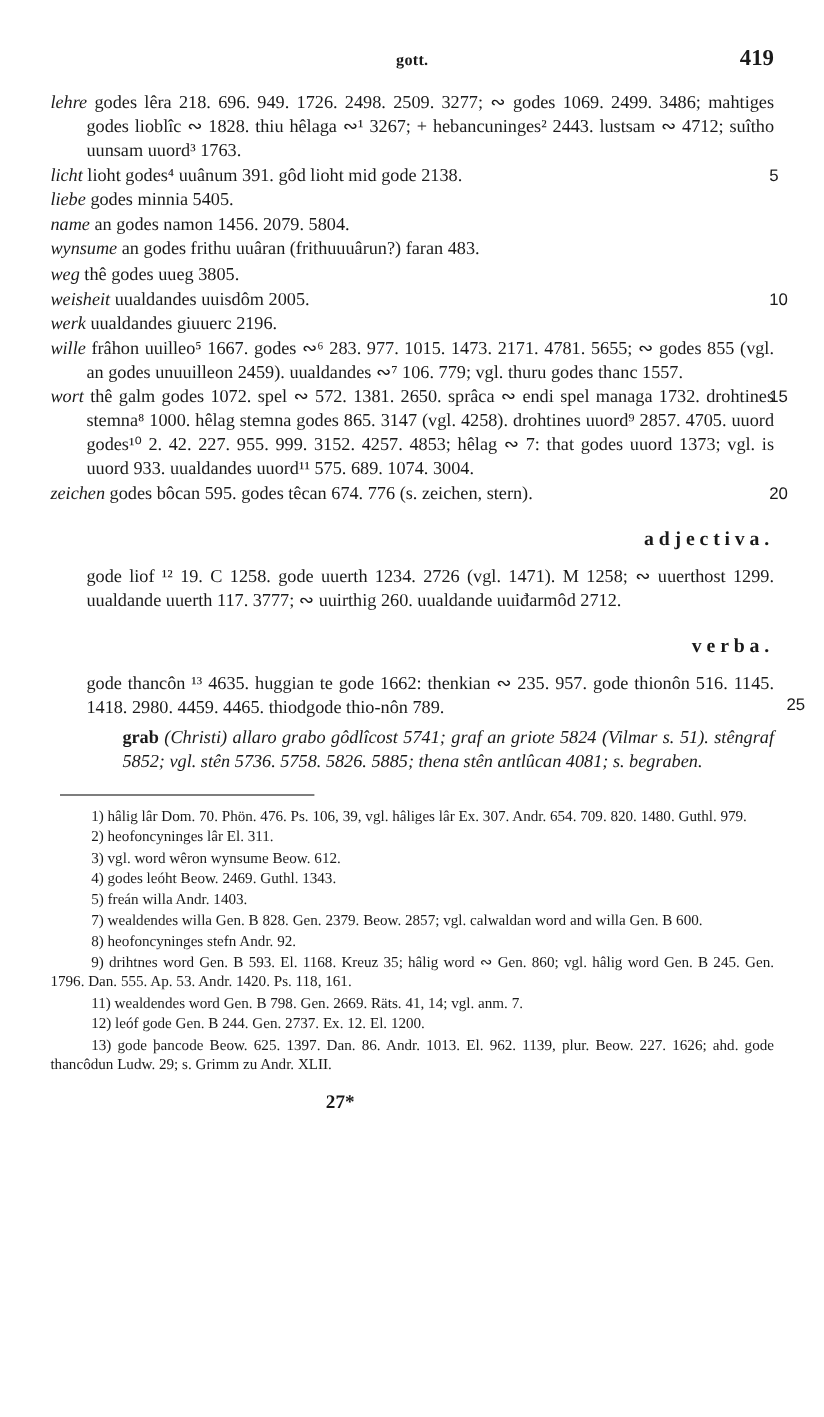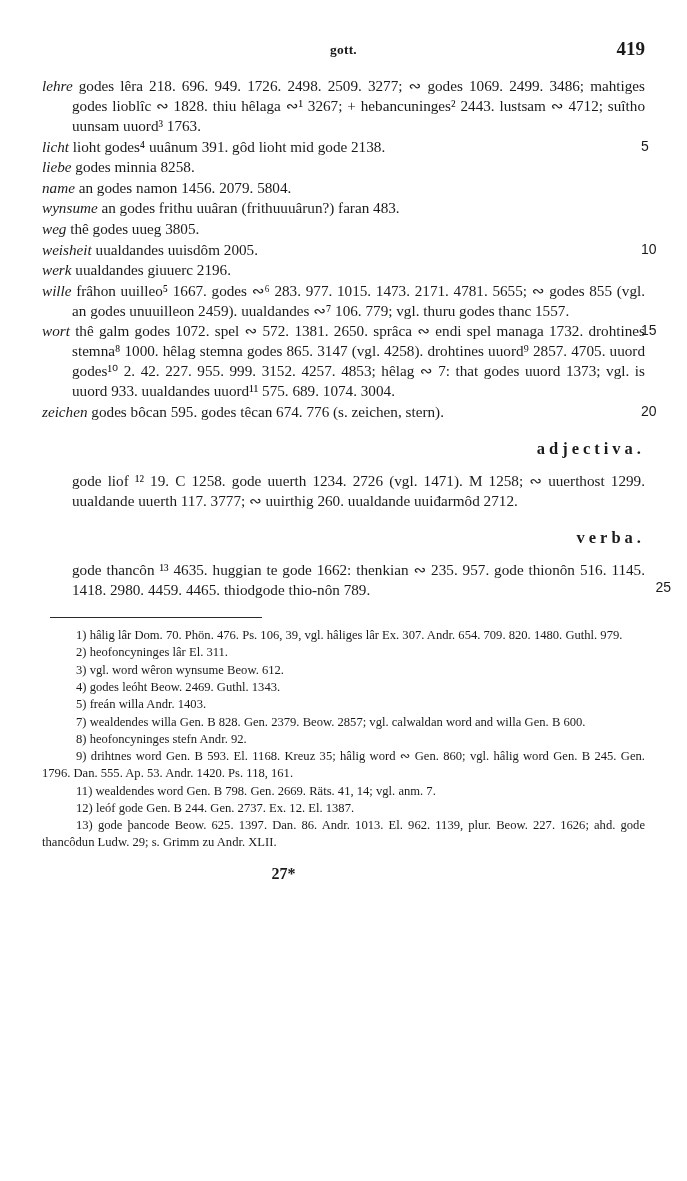--- a/index.html
+++ b/index.html
@@ -119,21 +119,21 @@
     <p class="entry">
       <span class="kw">lehre</span><span> godes lêra 218. 696. 949. 1726. 2498. 2509. 3277; ∾ godes 1069. 2499. 3486; mahtiges godes lioblîc ∾ 1828.   thiu hêlaga ∾¹ 3267; + hebancuninges² 2443.   lustsam ∾ 4712; suîtho uunsam uuord³ 1763.</span>
     </p>
 
     <p class="entry">
       <span class="lnum">5</span>
       <span class="kw">licht</span><span> lioht godes⁴ uuânum 391.   gôd lioht mid gode 2138.</span>
     </p>
 
     <p class="entry">
-      <span class="kw">liebe</span><span> godes minnia 8258.</span>
+      <span class="kw">liebe</span><span> godes minnia 5405.</span>
     </p>
 
     <p class="entry">
       <span class="kw">name</span><span> an godes namon 1456. 2079. 5804.</span>
     </p>
 
     <p class="entry">
       <span class="kw">wynsume</span><span> an godes frithu uuâran (frithuuuârun?) faran 483.</span>
     </p>
 
@@ -168,35 +168,38 @@
 
     <div class="sec-block">
       <p>gode liof ¹² 19. C 1258.   gode uuerth 1234. 2726 (vgl. 1471).  M 1258; ∾ uuerthost 1299.  uualdande uuerth 117. 3777; ∾ uuirthig 260. uualdande uuiđarmôd 2712.</p>
     </div>
 
     <h2 class="sec-head">verba.</h2>
 
     <div class="sec-block" style="position:relative;">
       <span class="lnum" style="top:18px;">25</span>
       <p>gode thancôn ¹³ 4635.   huggian te gode 1662: thenkian ∾ 235. 957. gode thionôn 516. 1145. 1418. 2980. 4459. 4465.  thiodgode thio-nôn 789.</p>
+      <p class="hang" style="margin-top:5px;">
+        <span class="kw-bold">grab</span><span class="it"> (Christi) allaro grabo gôdlîcost 5741; graf an griote 5824 (Vilmar s. 51).  stêngraf 5852; vgl. stên 5736. 5758. 5826. 5885; thena stên antlûcan 4081; s. begraben.</span>
+      </p>
     </div>
 
   </div>
 
   <hr class="fn-rule">
 
   <div class="footnotes">
     <p class="fn">1) hâlig lâr Dom. 70.   Phön. 476.   Ps. 106, 39, vgl. hâliges lâr Ex. 307.  Andr. 654. 709. 820. 1480.  Guthl. 979.</p>
     <p class="fn">2) heofoncyninges lâr El. 311.</p>
     <p class="fn">3) vgl. word wêron wynsume Beow. 612.</p>
     <p class="fn">4) godes leóht Beow. 2469.  Guthl. 1343.</p>
     <p class="fn">5) freán willa Andr. 1403.</p>
     <p class="fn">7) wealdendes willa Gen. B 828.  Gen. 2379.  Beow. 2857; vgl. calwaldan word and willa Gen. B 600.</p>
     <p class="fn">8) heofoncyninges stefn Andr. 92.</p>
     <p class="fn">9) drihtnes word Gen. B 593.  El. 1168.  Kreuz 35; hâlig word ∾ Gen. 860; vgl. hâlig word Gen. B 245.  Gen. 1796.  Dan. 555.  Ap. 53. Andr. 1420.  Ps. 118, 161.</p>
     <p class="fn">11) wealdendes word Gen. B 798. Gen. 2669.  Räts. 41, 14; vgl. anm. 7.</p>
-    <p class="fn">12) leóf gode Gen. B 244.  Gen. 2737.  Ex. 12.  El. 1387.</p>
+    <p class="fn">12) leóf gode Gen. B 244.  Gen. 2737.  Ex. 12.  El. 1200.</p>
     <p class="fn">13) gode þancode Beow. 625. 1397.  Dan. 86.  Andr. 1013.  El. 962. 1139, plur. Beow. 227. 1626; ahd. gode thancôdun Ludw. 29; s. Grimm zu Andr. XLII.</p>
   </div>
 
   <div class="sig">27*</div>
 
 </div>
 
 </body></html>

